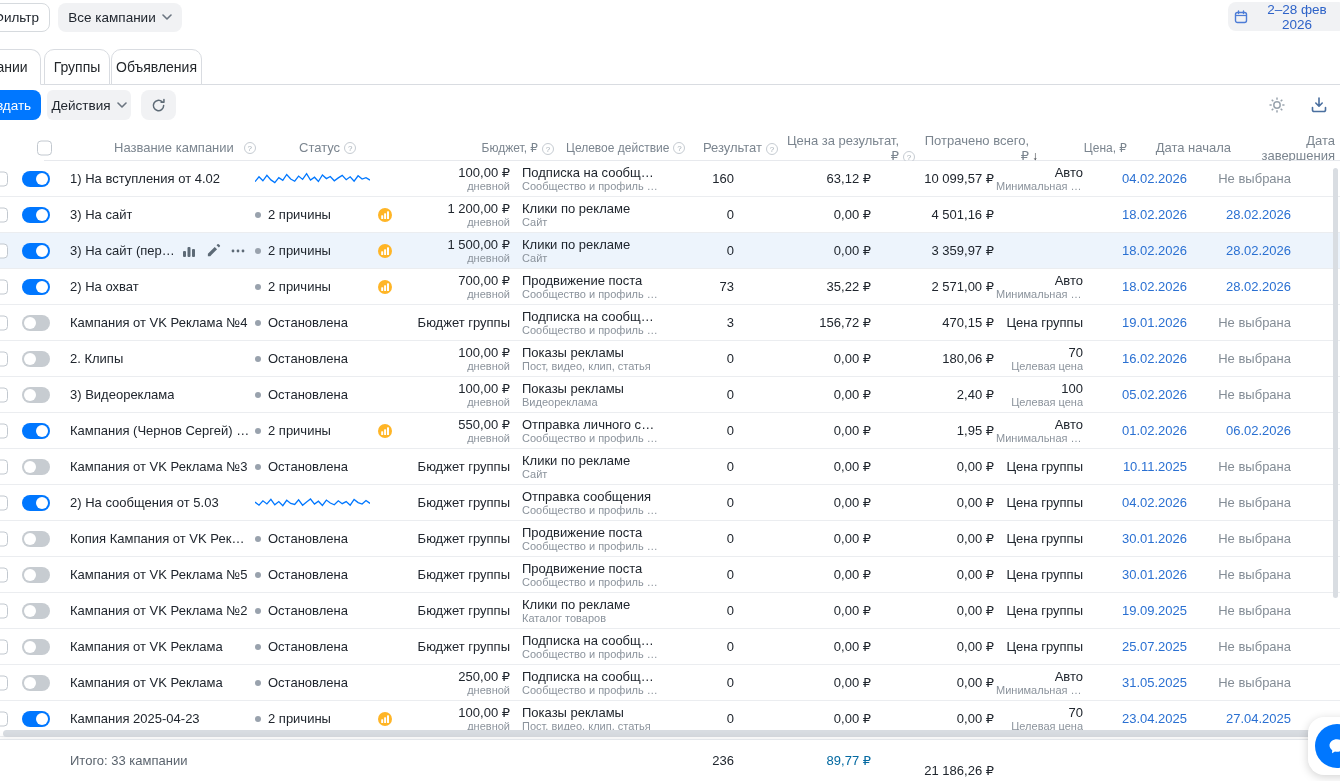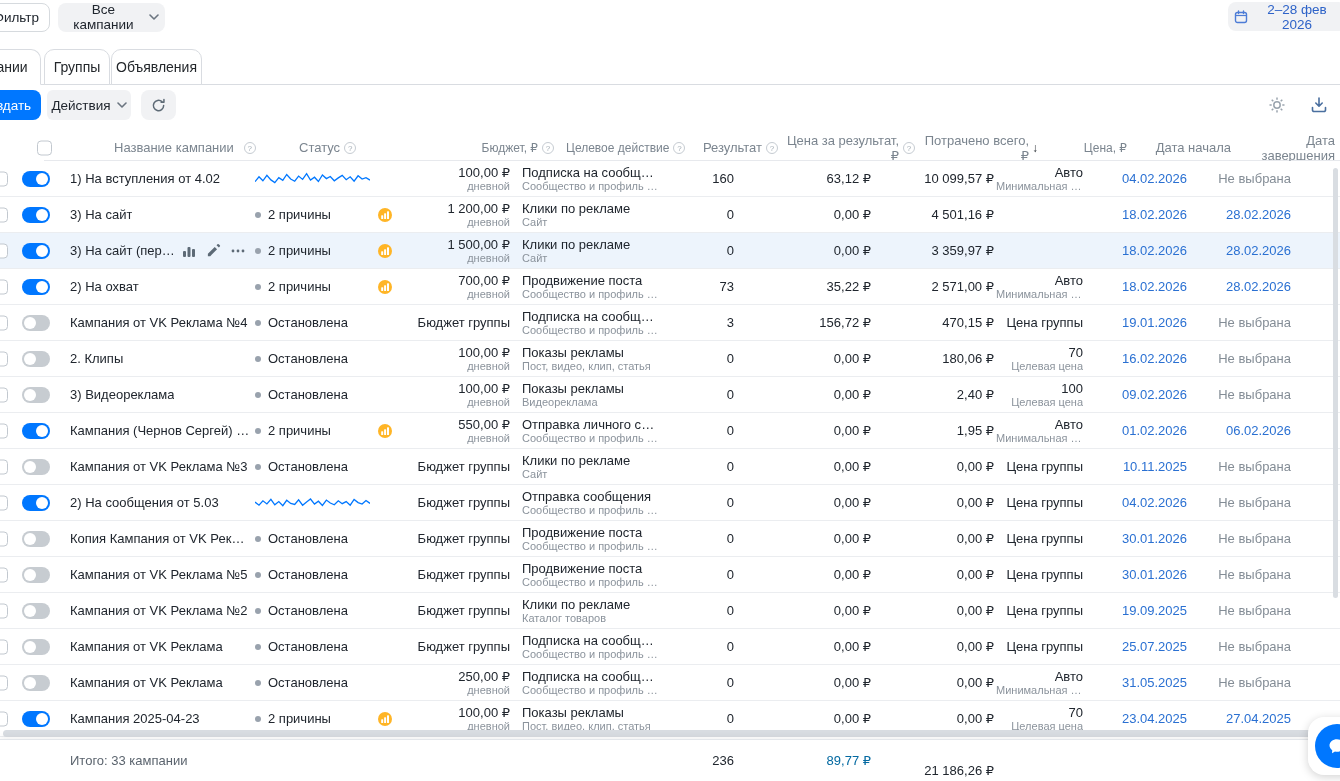--- a/index.html
+++ b/index.html
@@ -15,21 +15,21 @@
   .topbar { position:absolute; top:2px; left:0; width:100%; height:30px; display:flex; align-items:center; }
   .filter-btn { margin-left:-18px; width:68px; height:29px; background:#fff; border:1px solid #d6dade;
     border-radius:8px; font-size:13.5px; color:#20262e; text-align:right; padding:0 10px 0 0; }
   .search { margin-left:8px; width:206px; height:29px; background:#f1f2f4; border-radius:8px;
     display:flex; align-items:center; padding:0 10px; }
   .search input { border:none; background:transparent; outline:none; flex:1; font-size:13.5px;
     color:#20262e; margin-left:8px; font-family:inherit; min-width:0; }
   .search input::placeholder { color:#8f969e; }
   .chip { height:29px; background:#f1f2f4; border:none; border-radius:8px; display:flex;
     align-items:center; justify-content:center; gap:6px; font-size:13.5px; color:#20262e; }
-  .scope-chip { margin-left:8px; width:107px; }
+  .scope-chip { margin-left:8px; width:124px; }
   .date-chip { position:absolute; right:-6px; top:0; width:118px; color:#2e63c8; }
 
   
   .tabs { position:absolute; top:49px; left:0; width:100%; height:36px; border-bottom:1px solid #d9dce1; }
   .tab { position:absolute; bottom:-1px; height:36px; background:#fff; border:1px solid #d9dce1;
     border-radius:10px 10px 0 0; display:flex; align-items:center; justify-content:center;
     font-size:14px; color:#23272b; }
   .tab.active { z-index:2; border-bottom:1px solid #fff; }
   .tab1 { left:-50px; width:91px; }
   .tab2 { left:44px; width:66px; }
@@ -79,21 +79,21 @@
   .c-price { width:95px; text-align:right; padding-right:8px; flex:none; overflow:hidden; }
   .c-start { width:104px; text-align:right; padding-right:8px; flex:none; font-size:13px; }
   .c-end { width:104px; text-align:right; padding-right:8px; flex:none; font-size:13px; }
   .v1 { font-size:13px; color:#20262e; line-height:15px; white-space:nowrap; overflow:hidden; text-overflow:ellipsis; }
   .v2 { font-size:11px; color:#8b939c; line-height:13px; white-space:nowrap; overflow:hidden; text-overflow:ellipsis; }
   .v2:empty, .v1:empty { display:none; }
   .datelink { color:#2a70d2; text-decoration:none; cursor:pointer; }
   .datelink.muted { color:#848d96; cursor:default; }
 
   .th { display:flex; align-items:center; }
-  .th-right { justify-content:flex-end; }
+  .th-right { justify-content:flex-end;align-items:flex-end; }
   .qi { width:12px; height:12px; border-radius:50%; border:1px solid #c6ccd2; color:#a4adb5; font-size:8px;
     line-height:11px; text-align:center; display:inline-block; margin-left:4px; flex:none; }
   .sort { color:#2c3238; font-size:12px; margin-left:3px; }
 
   
   .hscroll { position:absolute; left:3px; bottom:44px; width:1322px; height:7px; border-radius:4px; background:#d9dde2; }
   .vscroll { position:absolute; right:2px; top:168px; width:5px; height:430px; border-radius:3px; background:#d9dde2; }
 
   
   .totals { position:absolute; left:0; bottom:0; width:100%; height:42px; background:#fff;
@@ -525,21 +525,21 @@
         <div class="v1">Показы рекламы</div>
         <div class="v2">Видеореклама</div>
       </div>
       <div class="c-result">0</div>
       <div class="c-cpr">0,00 ₽</div>
       <div class="c-spent">2,40 ₽</div>
       <div class="c-price">
         <div class="v1">100</div>
         <div class="v2">Целевая цена</div>
       </div>
-      <div class="c-start"><a class="datelink">09.02.2026</a></div>
+      <div class="c-start"><a class="datelink">05.02.2026</a></div>
       <div class="c-end"><a class="datelink muted">Не выбрана</a></div>
     </div>
       <div class="trow">
       <div class="c-check">
           <span class="checkbox"></span>
         </div>
       <div class="c-toggle">
         <span class="toggle on">
             <span class="knob"></span>
           </span>

